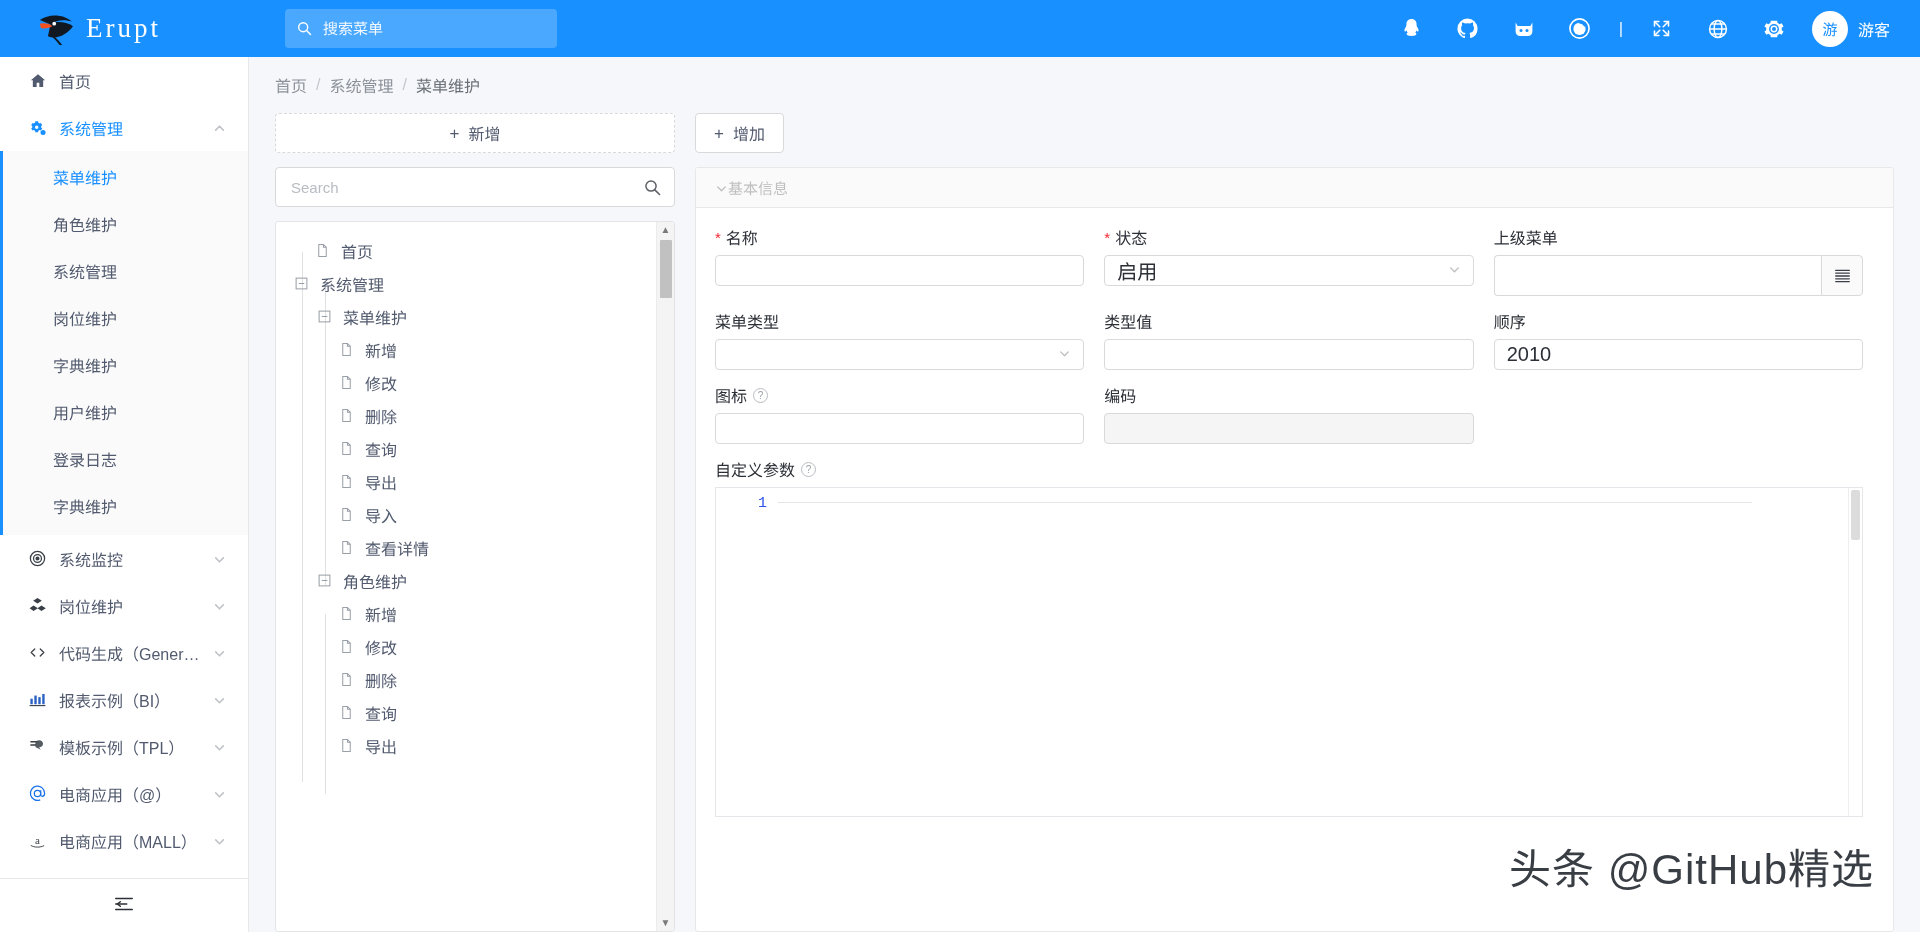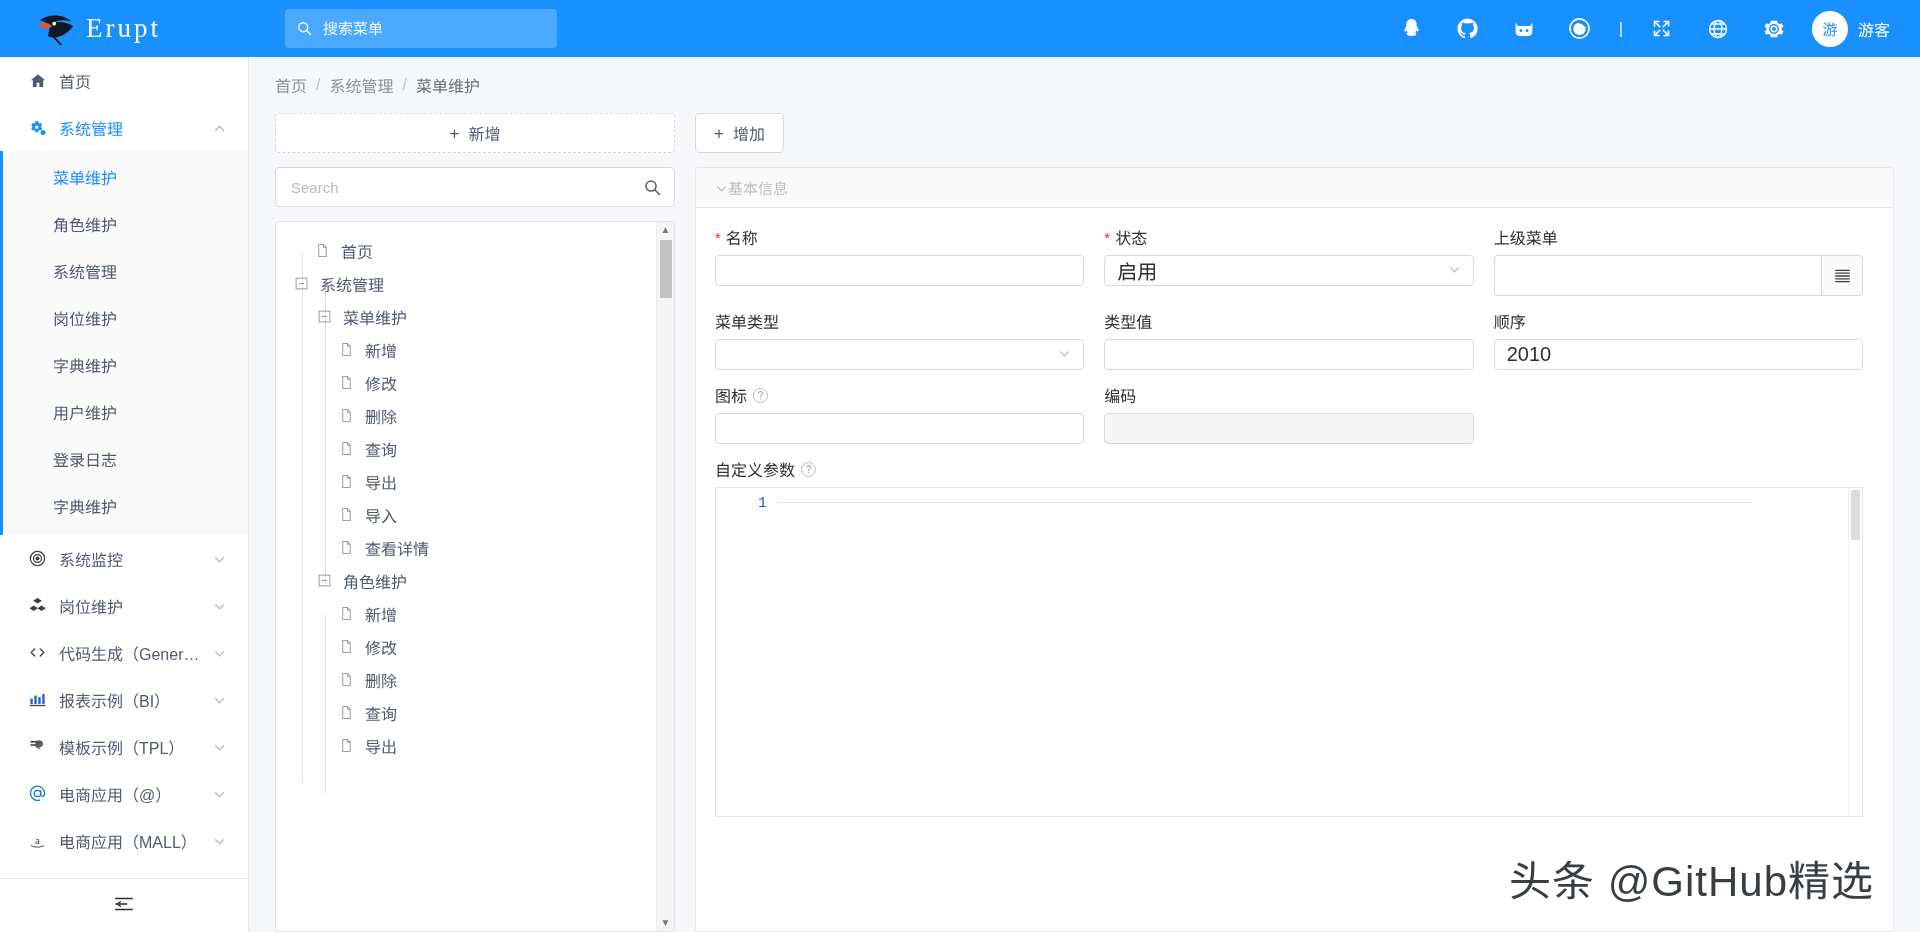--- a/index.html
+++ b/index.html
@@ -406,21 +406,21 @@
     border-left: 1px solid #eee;
   }
   .code-sb-thumb {
     position: absolute; left: 2px; top: 2px;
     width: 9px; height: 50px; background: #dcdcdc; border-radius: 2px;
   }
 
   
   .watermark {
     position: absolute;
-    right: 46px; bottom: 24px;
+    right: 46px; bottom: 36px;
     font-size: 42px;
     color: rgba(40,44,52,0.92);
     font-family: "Liberation Sans", sans-serif;
     letter-spacing: 1px;
     pointer-events: none;
     user-select: none;
     white-space: nowrap;
     z-index: 60;
     text-shadow: 1px 1px 0 rgba(255,255,255,0.55);
   }

